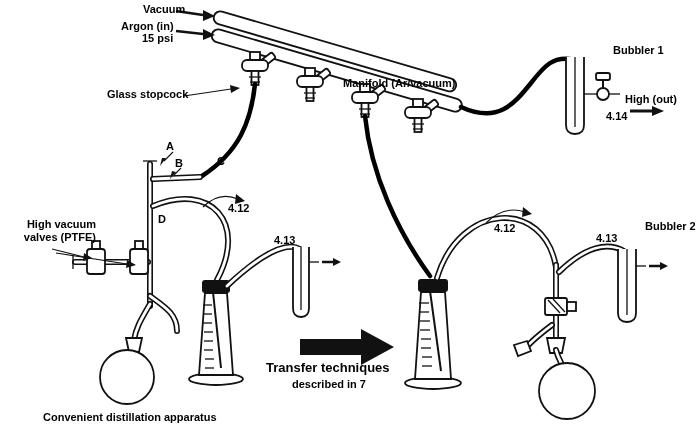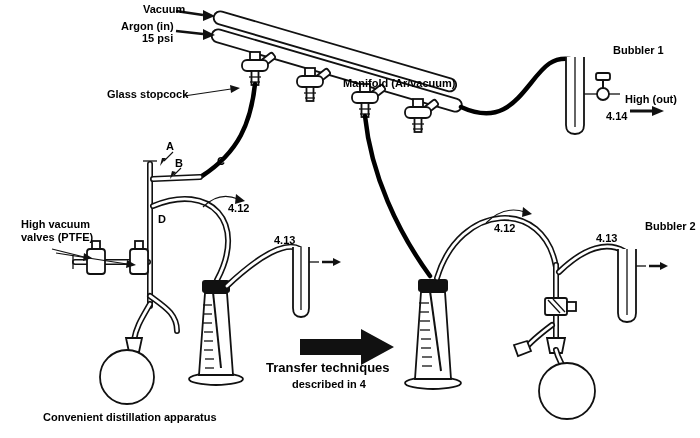--- a/index.html
+++ b/index.html
@@ -246,23 +246,23 @@
 <div class="lbl" style="left:142px;top:32px;">15 psi</div>
 <div class="lbl" style="left:343px;top:33px;margin-top:44px;">Manifold (Ar/vacuum)</div>
 <div class="lbl" style="left:107px;top:88px;">Glass stopcock</div>
 <div class="lbl" style="left:593px;top:44px;margin-left:20px;">Bubbler 1</div>
 <div class="lbl" style="left:625px;top:93px;">High (out)</div>
 <div class="lbl" style="left:606px;top:110px;">4.14</div>
 <div class="lbl" style="left:166px;top:140px;">A</div>
 <div class="lbl" style="left:175px;top:157px;">B</div>
 <div class="lbl" style="left:217px;top:155px;">C</div>
 <div class="lbl" style="left:158px;top:213px;">D</div>
-<div class="lbl wrap" style="left:21px;top:218px;">High vacuum valves (PTFE)</div>
+<div class="lbl wrap" style="left:6px;top:218px;text-align:right;">High vacuum valves (PTFE)</div>
 <div class="lbl" style="left:228px;top:202px;">4.12</div>
 <div class="lbl" style="left:274px;top:234px;">4.13</div>
 <div class="lbl" style="left:494px;top:222px;">4.12</div>
 <div class="lbl" style="left:596px;top:232px;">4.13</div>
 <div class="lbl" style="left:604px;top:220px;margin-left:41px;">Bubbler 2</div>
 <div class="lbl" style="left:43px;top:411px;">Convenient distillation apparatus</div>
 <div class="lbl title" style="left:266px;top:360px;">Transfer techniques</div>
-<div class="lbl" style="left:292px;top:378px;">described in 4</div>
+<div class="lbl" style="left:292px;top:378px;">described in 7</div>
 
 </div>
 
 </body></html>

